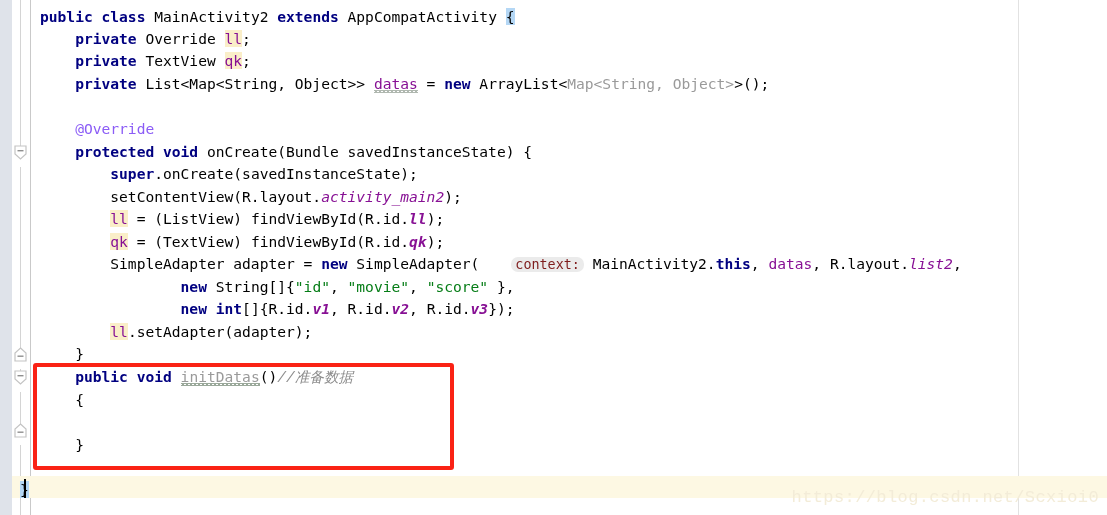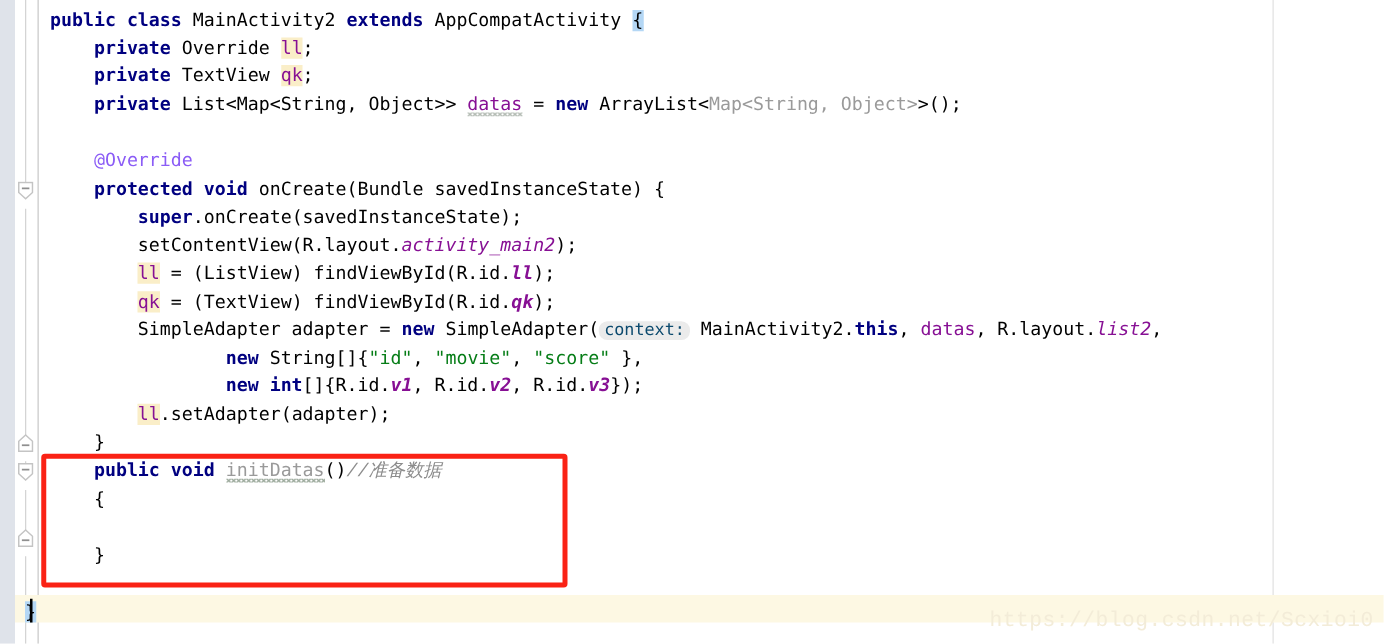--- a/index.html
+++ b/index.html
@@ -109,24 +109,25 @@
   }
   .wavy-grey::after {
     background-image:
       linear-gradient(45deg, transparent 40%, #b0b8b0 40%, #b0b8b0 60%, transparent 60%),
       linear-gradient(-45deg, transparent 40%, #b0b8b0 40%, #b0b8b0 60%, transparent 60%);
   }
 
   
   .hint {
     background: #ebebeb;
-    color: #0c4a6e;
+    color: #7f1d1d;
     border-radius: 7px;
     padding: 0 4px;
     font-size: 13.4px;
+    margin-left: 32px;
   }
 
   
   .cjk { font-family: Liberation Mono, monospace; font-style: italic; }
 
   
   .caret-line {
     position: absolute;
     left: 12px; right: 0;
     height: 22px;

